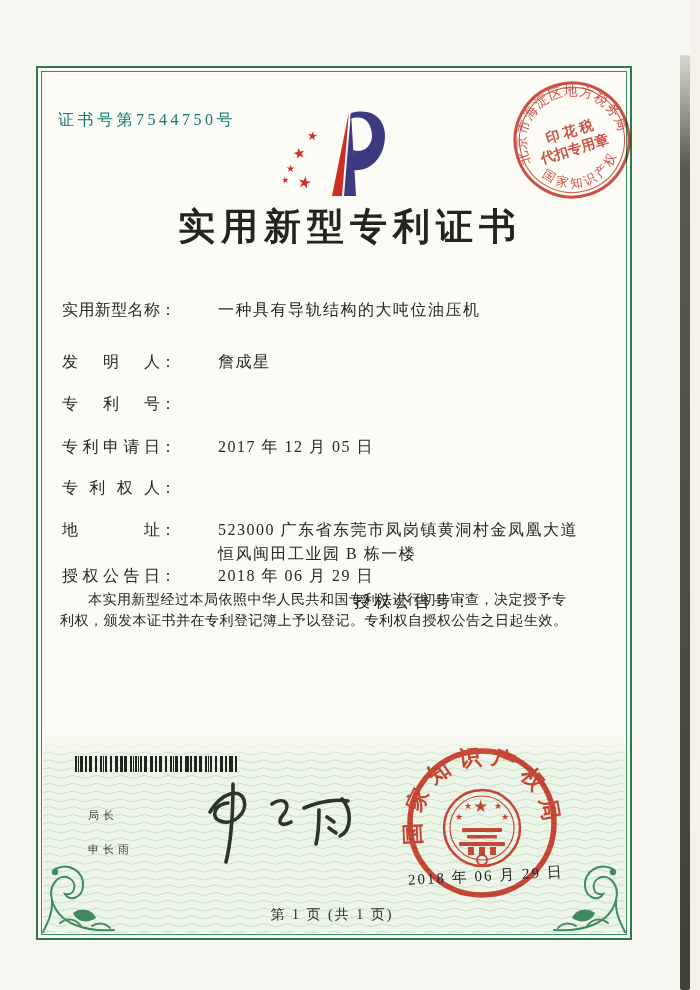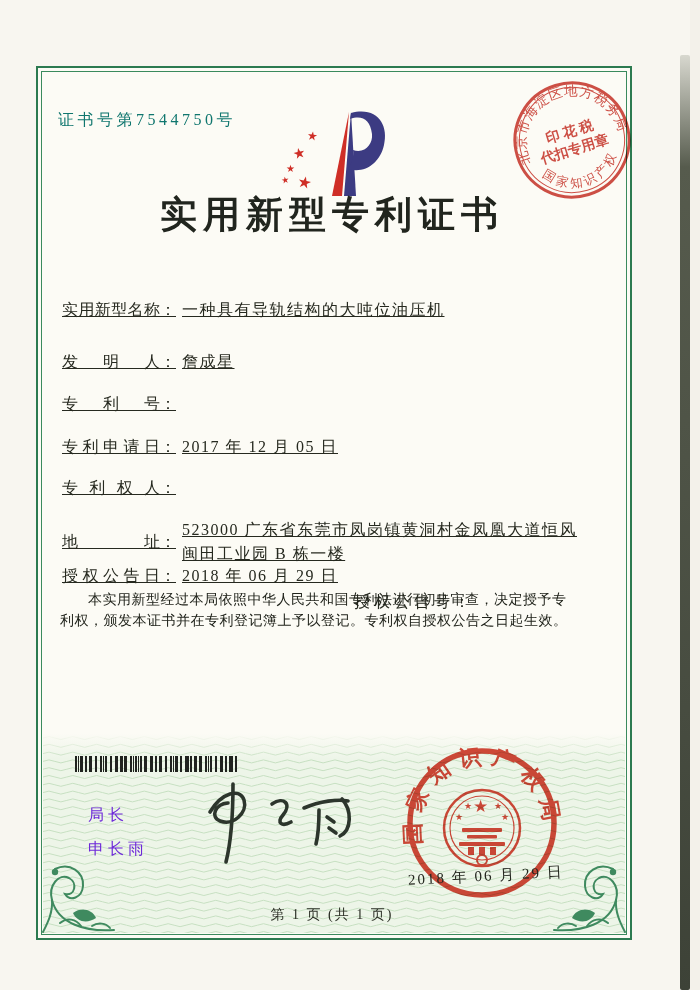--- a/index.html
+++ b/index.html
@@ -37,45 +37,45 @@
   
   .cert-no{
     position:absolute;left:58px;top:110px;font-size:16px;letter-spacing:3.5px;color:#0f766e;
   }
   .logo{position:absolute;left:279px;top:106px;width:112px;height:96px;}
   .tax-stamp{
     position:absolute;left:508px;top:76px;width:128px;height:128px;
     transform:rotate(-17deg);opacity:.88;mix-blend-mode:multiply;
   }
   .title{
-    position:absolute;left:36px;top:190px;width:592px;text-align:center;
-    font-size:37px;font-weight:bold;letter-spacing:6px;color:#21251e;
-  }
-  
-  .row{position:absolute;left:62px;width:525px;display:flex;align-items:center;
-       font-size:16px;line-height:24px;text-decoration:underline;}
+    position:absolute;left:36px;top:202px;width:592px;text-align:center;
+    font-size:37px;font-weight:bold;letter-spacing:6px;color:#21251e;padding-left:18px;
+  }
+  
+  .row{position:absolute;left:62px;width:525px;display:flex;align-items:flex-start;
+       font-size:16px;line-height:24px;}
   .row .lbl{width:98px;flex:none;text-align:justify;text-align-last:justify;letter-spacing:0;}
   .row .colon{flex:none;}
-  .row .val{flex:1;padding-left:6px;letter-spacing:1.5px;}
+  .row .val{flex:1;padding-left:6px;letter-spacing:1.5px;margin-left:36px;}
   .r1{top:298px}.r2{top:350px}.r3{top:392px}.r4{top:435px}.r5{top:476px}.r6{top:518px}.r7{top:564px}
   .pair2{position:absolute;left:292px;top:0;display:flex;margin-top:26px;}
   .pair2 .lbl2{letter-spacing:4px;}
   .pair2 .val2{padding-left:6px;letter-spacing:1px;}
   
   .paras{position:absolute;left:60px;top:590px;width:508px;font-size:14px;line-height:20.5px;color:#20231b;}
   .paras p{margin:0 0 3px 0;text-indent:2em;letter-spacing:.5px;}
   
   .barcode{
     position:absolute;left:75px;top:756px;width:164px;height:16px;
     background:
       repeating-linear-gradient(90deg,#20231f 0 2px,rgba(0,0,0,0) 2px 5px),
       repeating-linear-gradient(90deg,#20231f 0 1px,rgba(0,0,0,0) 1px 7px),
       repeating-linear-gradient(90deg,rgba(0,0,0,0) 0 3px,#20231f 3px 4px,rgba(0,0,0,0) 4px 11px);
   }
-  .signer{position:absolute;left:88px;top:798px;font-size:16px;letter-spacing:4px;color:#6d28d9;}
+  .signer{position:absolute;left:88px;top:798px;font-size:11px;letter-spacing:4px;color:#404040;}
   .signer .line{line-height:34px;}
   .signature{position:absolute;left:192px;top:772px;width:168px;height:100px;}
   .seal{position:absolute;left:402px;top:746px;width:160px;height:158px;opacity:.93;mix-blend-mode:multiply;}
   .seal-date{
     position:absolute;left:408px;top:866px;width:180px;font-size:15px;letter-spacing:2px;
     color:#23261e;transform:rotate(-3deg);
   }
   .footer{position:absolute;left:36px;top:906px;width:592px;text-align:center;font-size:14px;
     letter-spacing:2px;color:#2a2e24;}
   svg text{font-family:"DejaVu Sans","Liberation Sans",sans-serif;}

